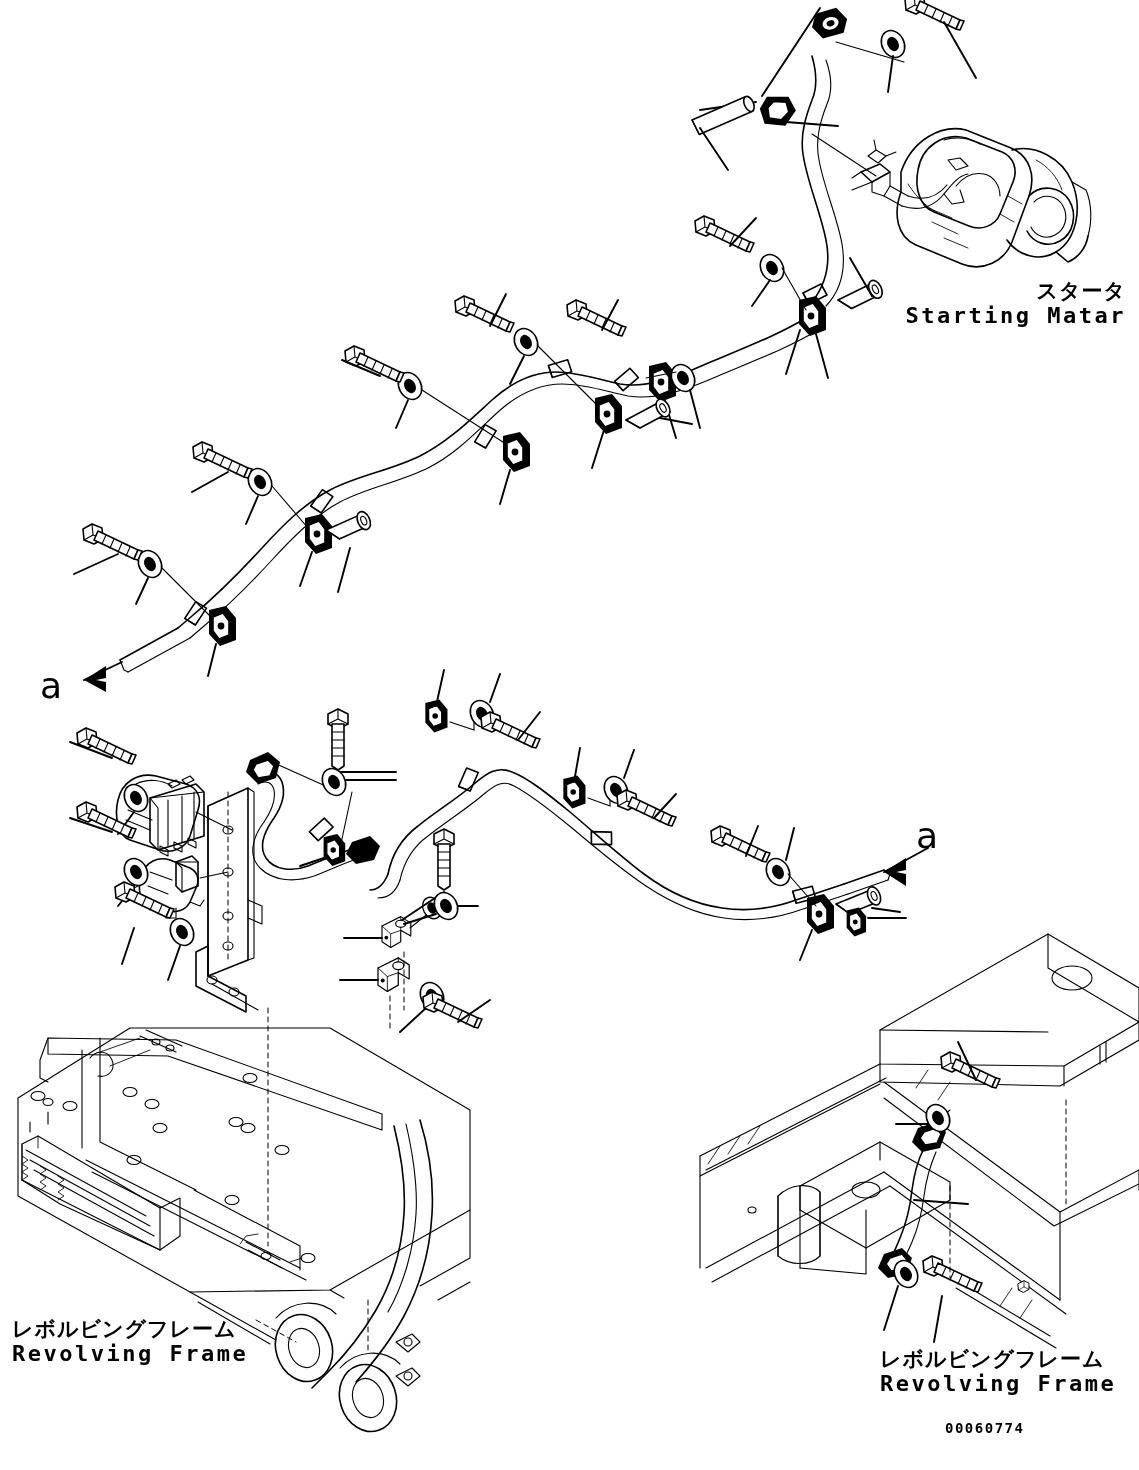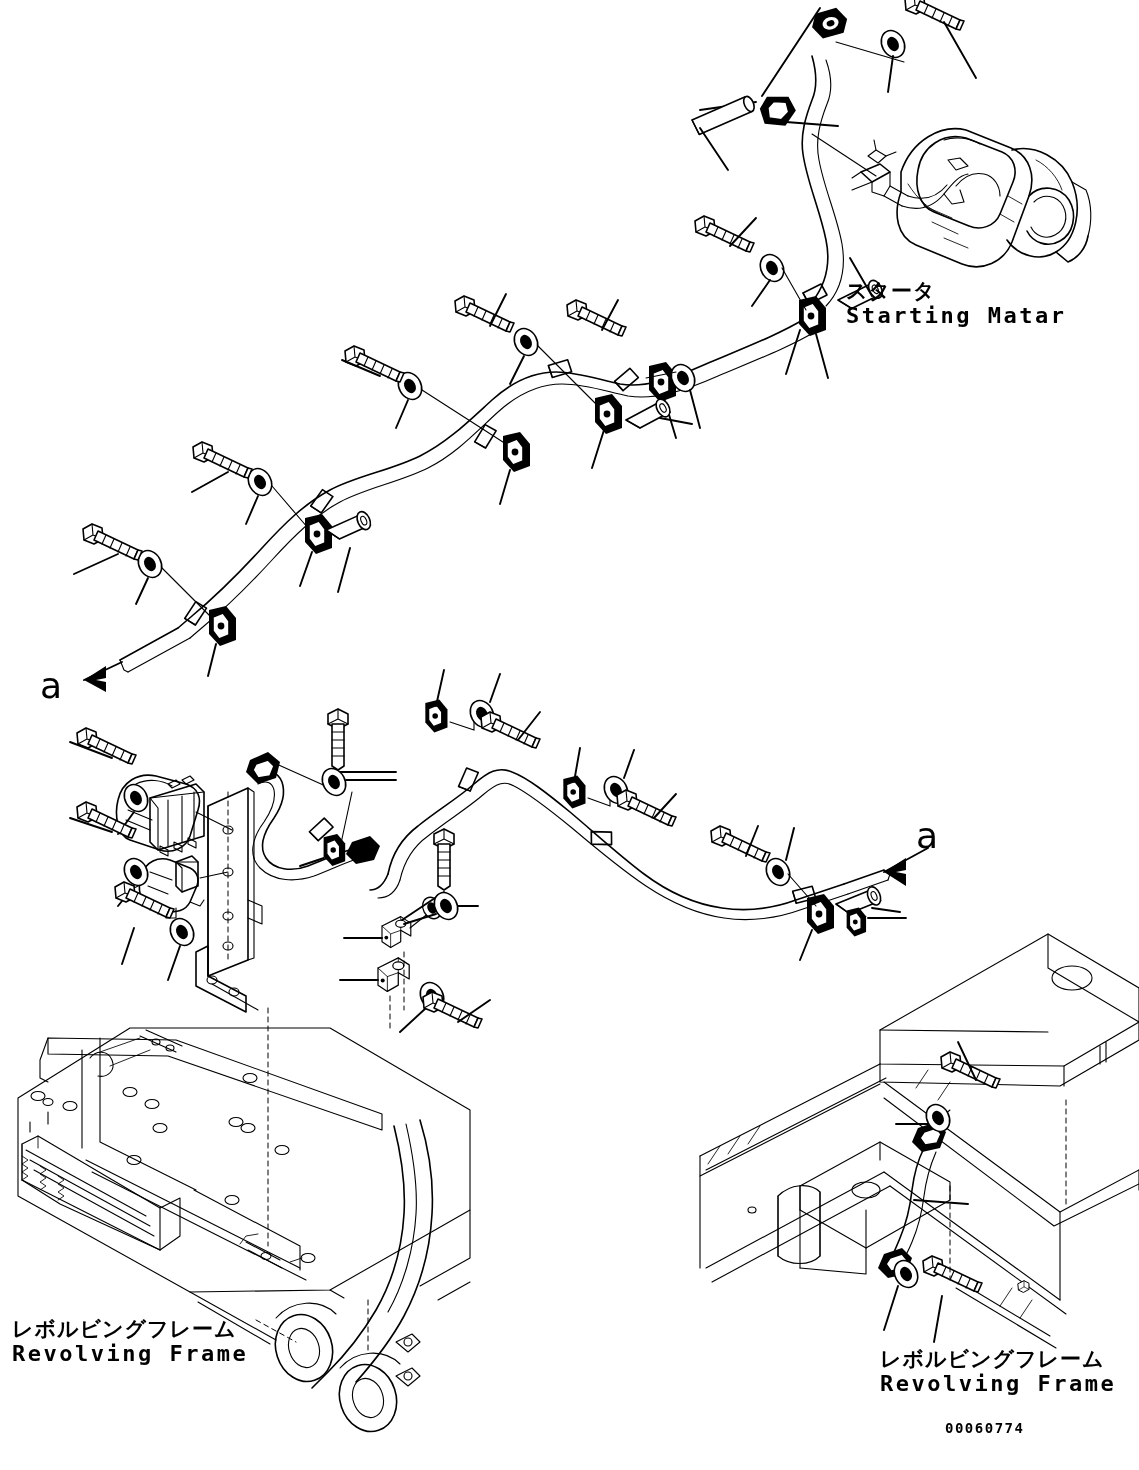--- a/index.html
+++ b/index.html
@@ -11,21 +11,21 @@
     width: 1139px; height: 1470px;
     position: relative; overflow: hidden;
     font-family: "DejaVu Sans Mono", "Liberation Mono", monospace;
     color: #000000;
   }
   #sheet { position: absolute; inset: 0; }
   #art { position: absolute; inset: 0; width: 1139px; height: 1470px; }
 
   .cap {
     position: absolute;
-    text-align: left;
+    text-align: right;
     line-height: 1.12;
     white-space: nowrap;
     color: #000;
   }
   .cap .jp {
     font-family: "DejaVu Sans", "Liberation Sans", sans-serif;
     font-size: 21px;
     font-weight: 700;
     letter-spacing: 1px;
     display: block;

